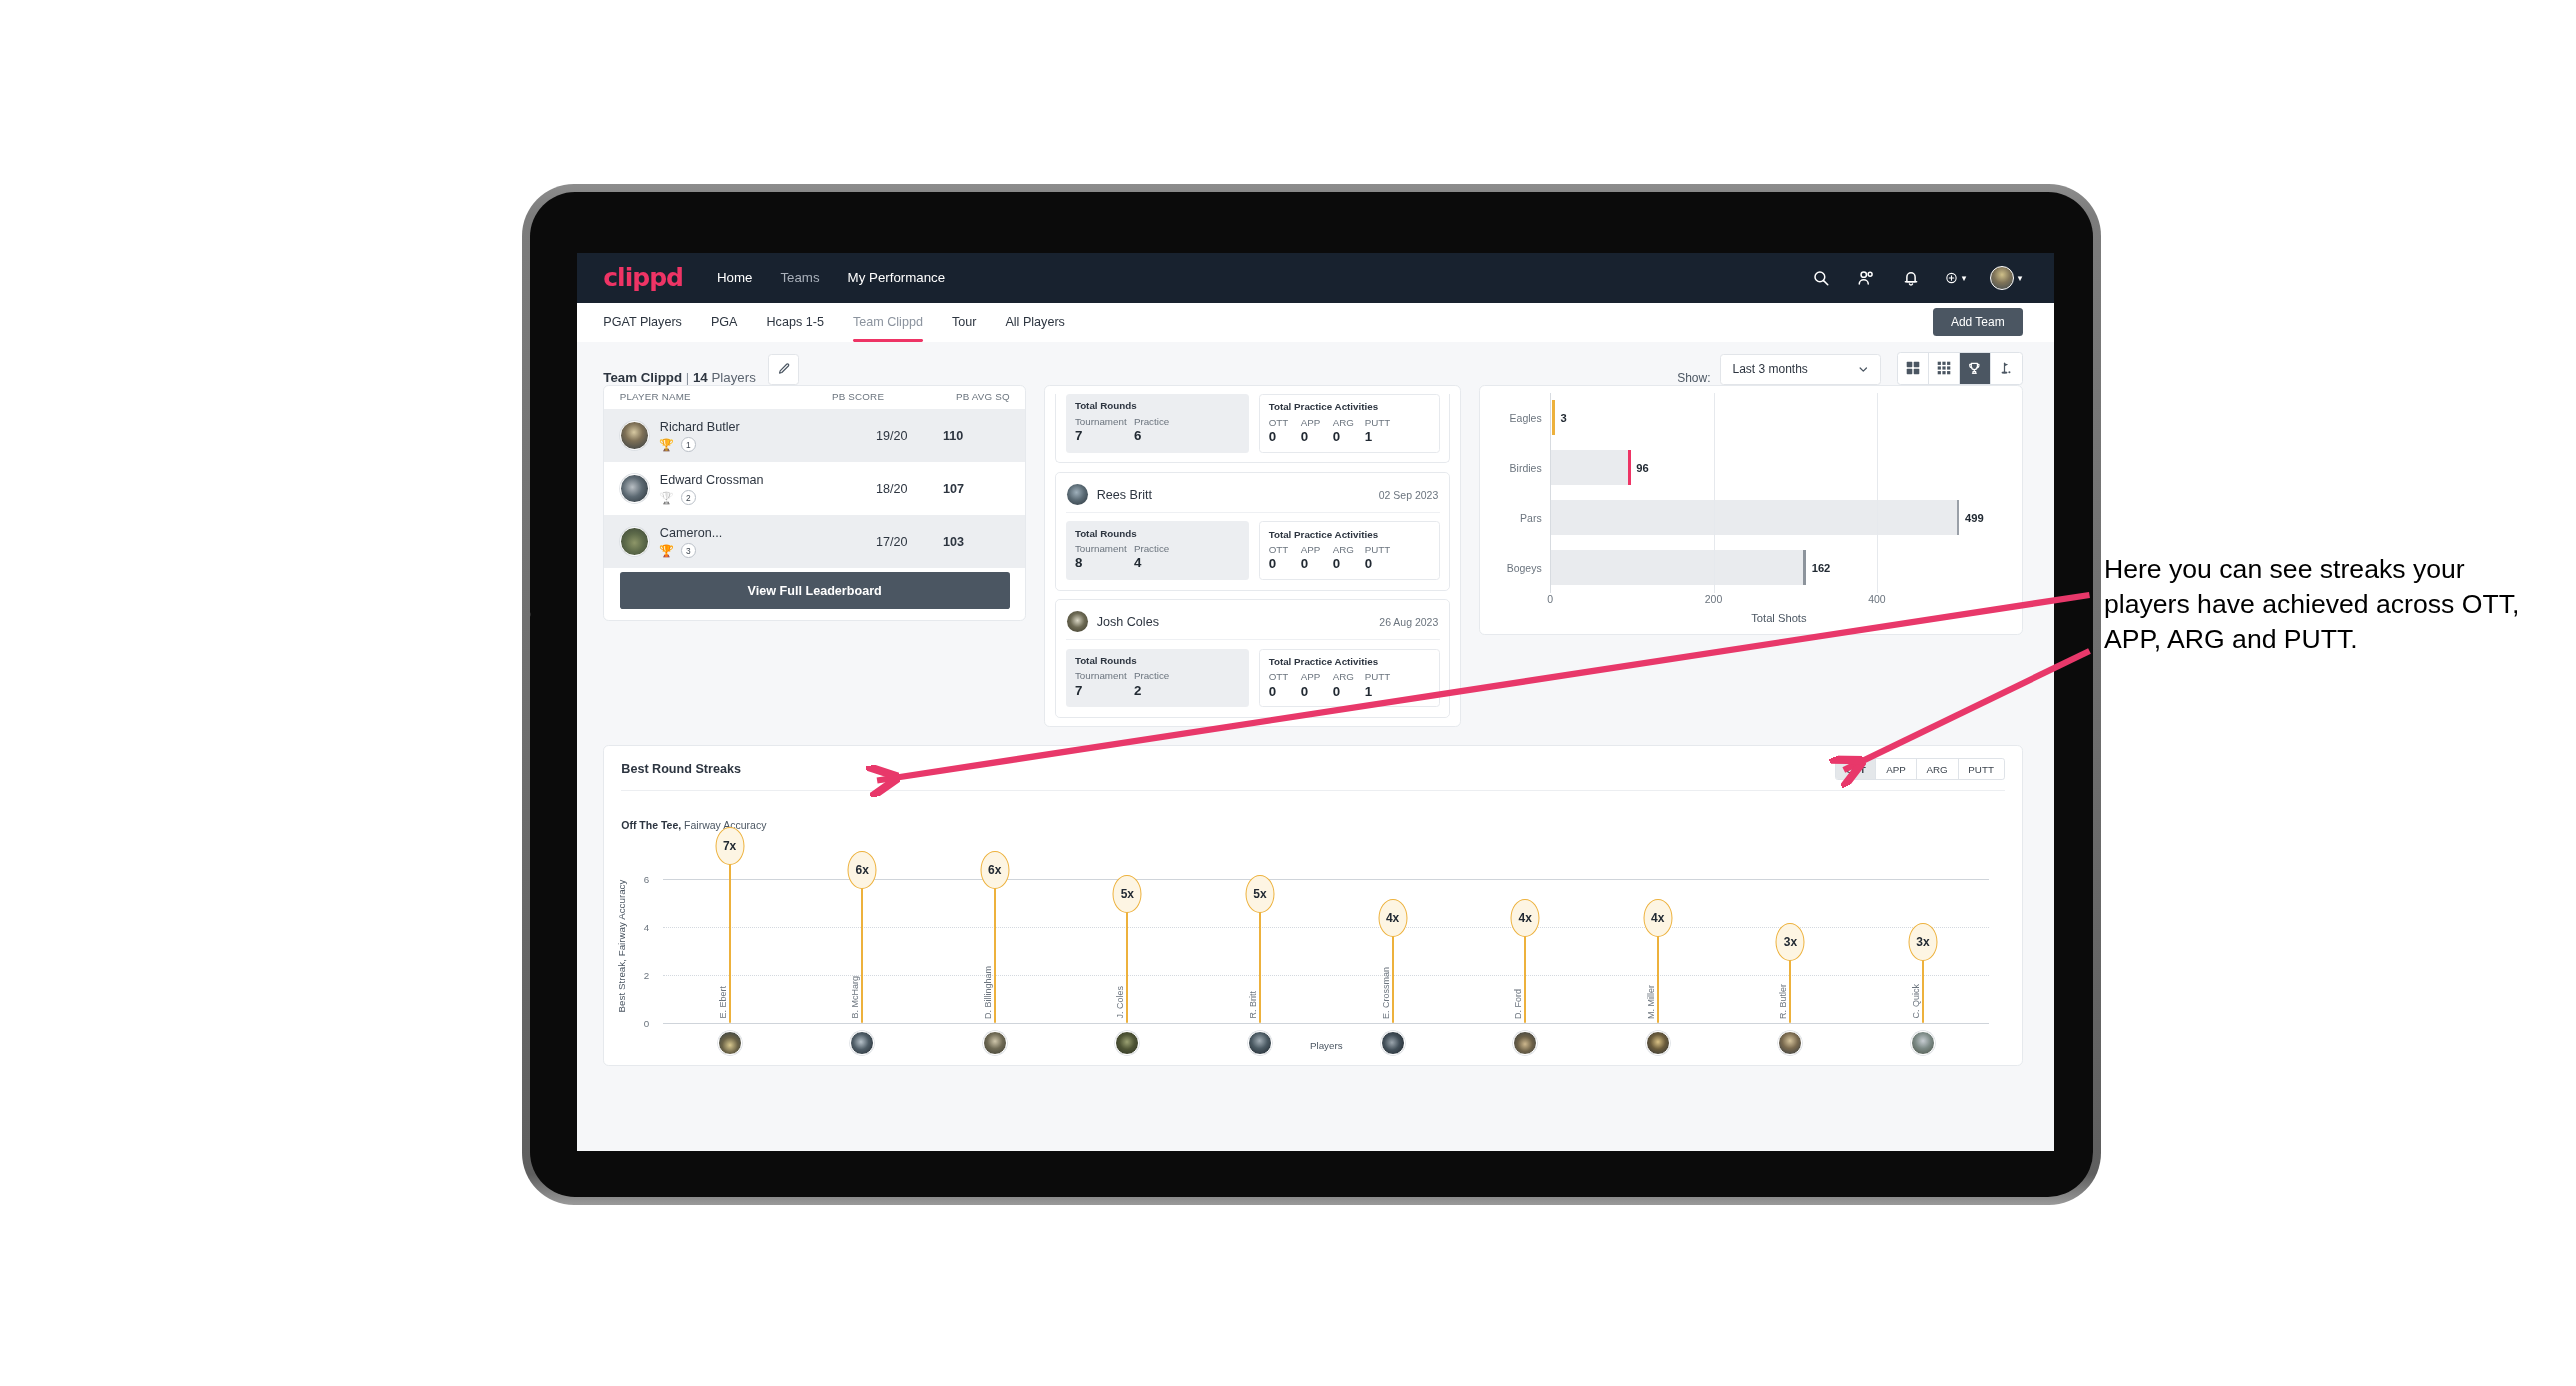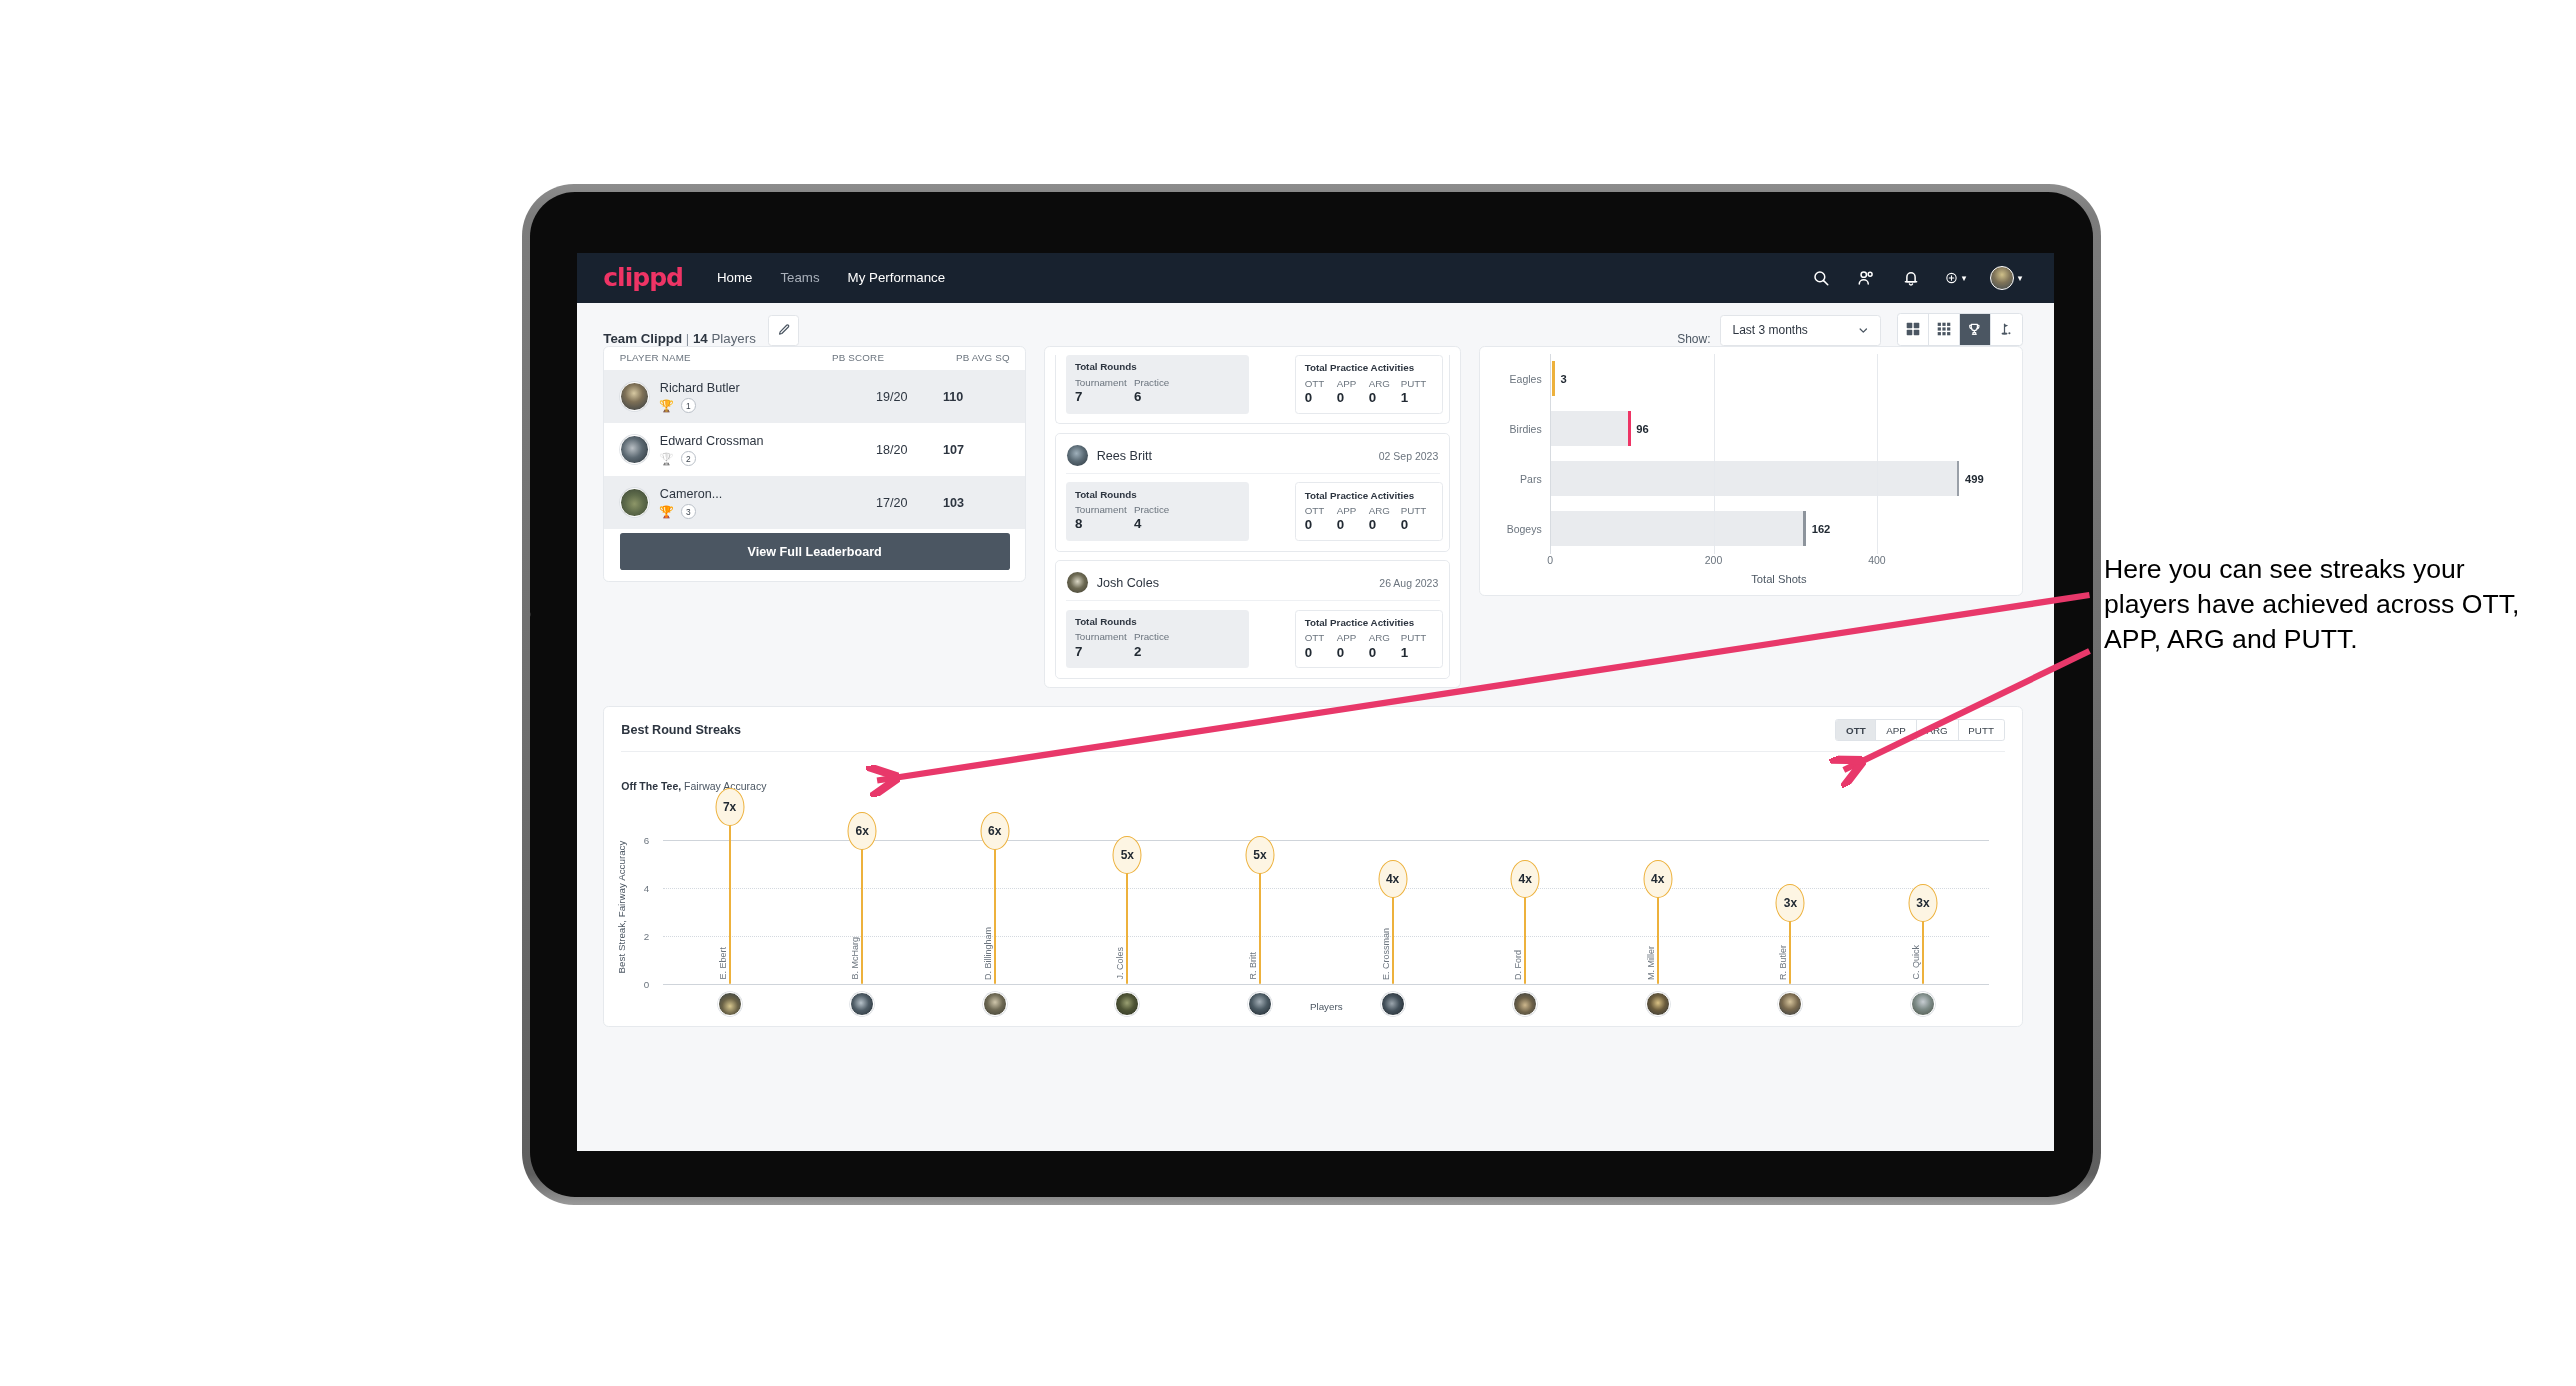--- a/index.html
+++ b/index.html
@@ -235,21 +235,21 @@
     background:#fff;
   }
   .round-block.clipped { border-top:none; border-top-left-radius:0; border-top-right-radius:0; margin-top:0; padding-top:0;}
   .rb-head { display:flex; align-items:center; padding: 2.8px 1.4px 7px 1.4px; border-bottom:0.7px solid #eef0f3; }
   .rb-av { width:21px;height:21px;border-radius:50%; margin-right:8.4px; flex:none; }
   .rb-name { font-size:12.6px; color:#2d3540; flex:1; }
   .rb-date { font-size:10.5px; color:#6b747e; }
   .rb-stats { display:flex; gap:9.8px; margin-top:8.4px; }
   .stat-box { padding:6.3px 9px 7.7px 9px; border-radius:3.5px; }
   .stat-box.filled { background:#eceef1; flex: 0 0 183px; }
-  .stat-box.outlined { border:0.7px solid #e6e9ed; flex:1;margin-left:36px; }
+  .stat-box.outlined { border:0.7px solid #e6e9ed; flex:1; }
   .sb-title { font-size:9.8px; font-weight:700; color:#2d3540; }
   .sb-cols { display:flex; margin-top:4.2px; }
   .sb-col { min-width:59px; }
   .sb-col.narrow { min-width:32px; }
   .sb-lbl { font-size:9.8px; color:#6b747e; }
   .sb-val { font-size:13.3px; font-weight:700; color:#222a33; margin-top:1.4px; }
 
   
   #shots-card { flex:1; min-width:0; padding: 7px 14px 9.8px 9.8px; overflow:hidden; }
   .hbar-row { display:flex; align-items:center; height:50px; position:relative; }
@@ -375,20 +375,29 @@
               <circle cx="12" cy="12" r="8.6"></circle>
               <line x1="12" y1="7.8" x2="12" y2="16.2" stroke-linecap="round"></line>
               <line x1="7.8" y1="12" x2="16.2" y2="12" stroke-linecap="round"></line>
             </svg>
           <span class="caret">▾</span>
         </div>
         <div id="avatar-nav"></div>
         <span class="caret">▾</span>
       </div>
 
+      <div id="tabbar">
+        <div class="tab">PGAT Players</div>
+        <div class="tab">PGA</div>
+        <div class="tab">Hcaps 1-5</div>
+        <div class="tab active">Team Clippd</div>
+        <div class="tab">Tour</div>
+        <div class="tab">All Players</div>
+        <button id="add-team-btn">Add Team</button>
+      </div>
 
       <div id="subbar">
         <div id="team-title">
           <b>Team Clippd</b>
           <span class="sep">|</span>
           <b>14</b>
           <span class="pl">Players</span>
         </div>
         <div id="edit-btn">
           <svg width="14" height="14" viewBox="0 0 24 24" fill="none" stroke="currentColor" stroke-width="2" stroke-linecap="round" stroke-linejoin="round">

